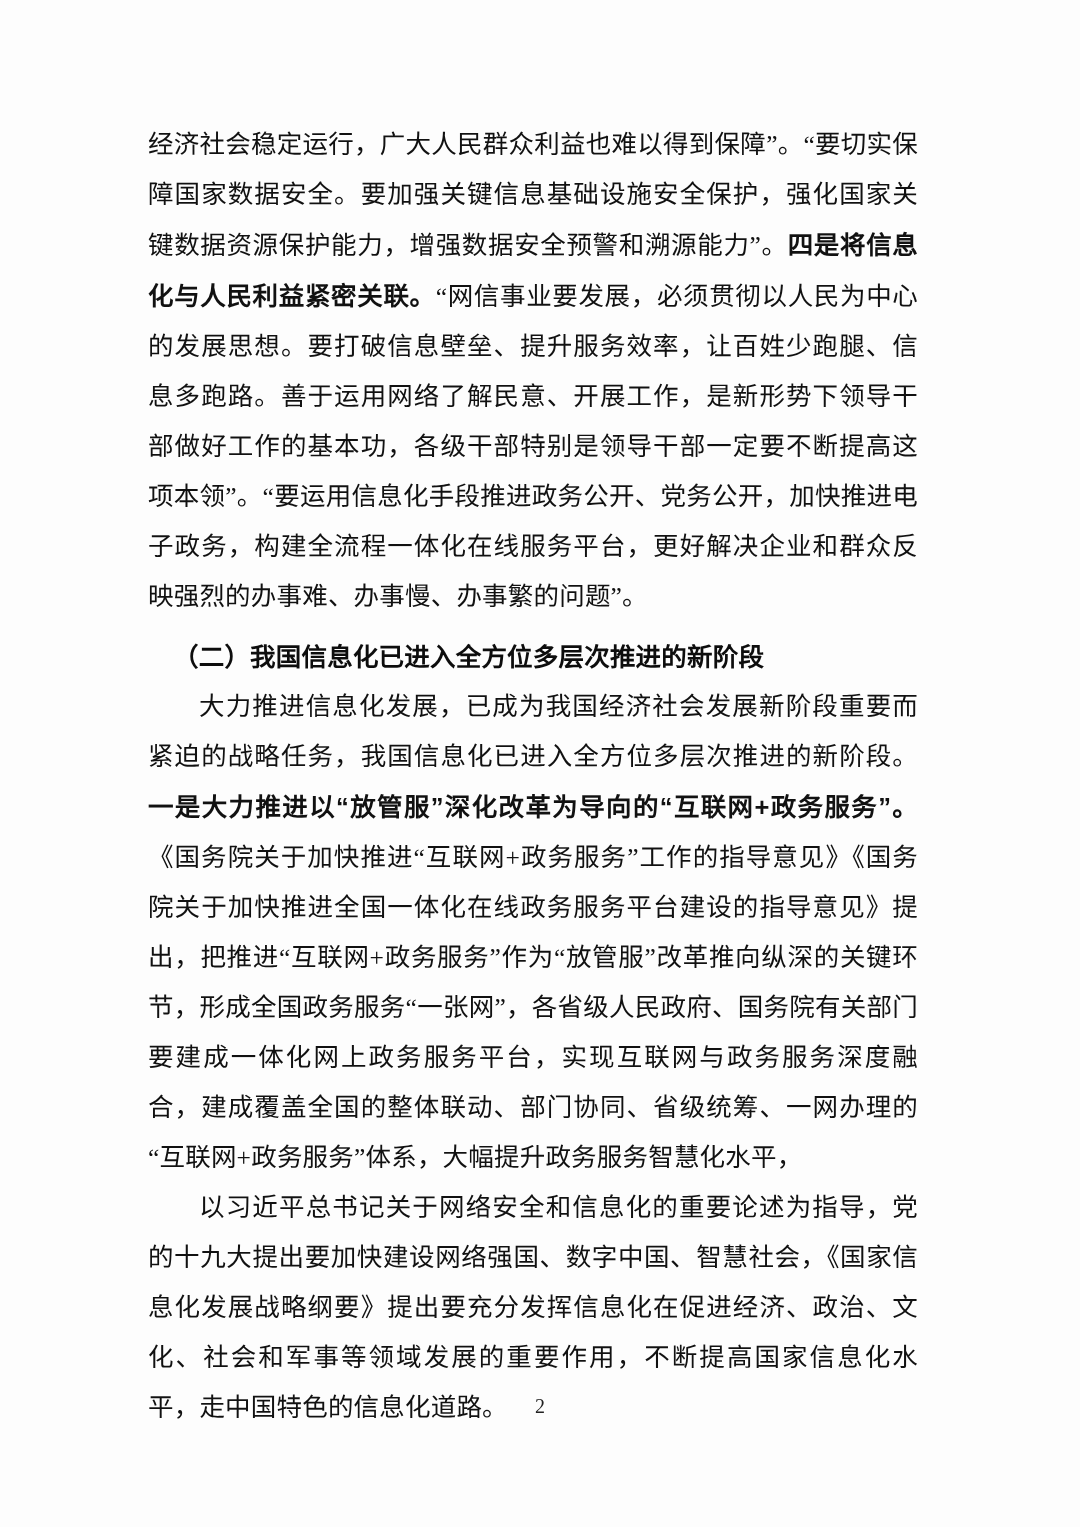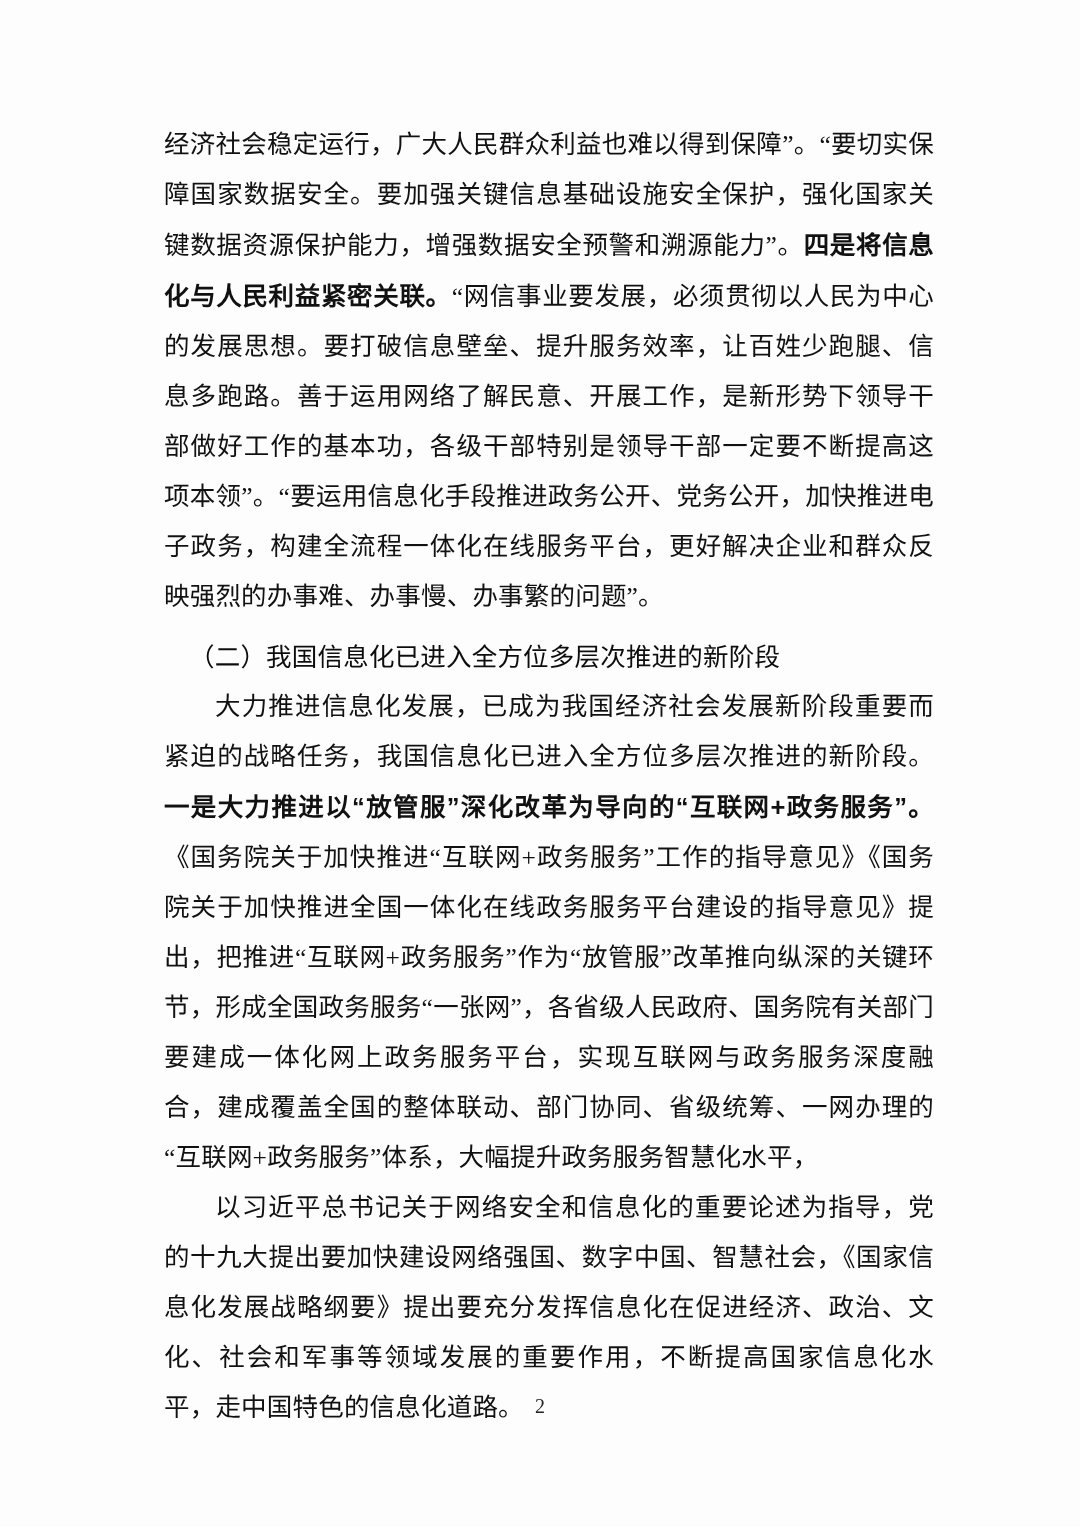--- a/index.html
+++ b/index.html
@@ -18,21 +18,21 @@
   .page {
     position: absolute;
     left: 0;
     top: 0;
     width: 1080px;
     height: 1527px;
     background: #fdfdfd;
   }
   .content {
     position: absolute;
-    left: 164px;
+    left: 148px;
     top: 120px;
     width: 770px;
   }
   p {
     margin: 0;
     font-size: 25.5px;
     line-height: 50px;
     text-align: justify;
     text-justify: inter-ideograph;
     letter-spacing: 0.2px;
@@ -41,21 +41,21 @@
   .body-para {
     text-indent: 0;
   }
   .indent {
     text-indent: 51px;
   }
   .heading {
     margin-top: 10px;
     font-size: 25.5px;
     line-height: 50px;
-    font-weight: normal;
+    font-weight: bold;
     text-indent: 25px;
     color: #0d0d0d;
     font-family: "Liberation Sans", "DejaVu Sans", sans-serif;
   }
   .bold-run {
     font-weight: bold;
     font-family: "Liberation Sans", "DejaVu Sans", sans-serif;
   }
   .page-number {
     position: absolute;

